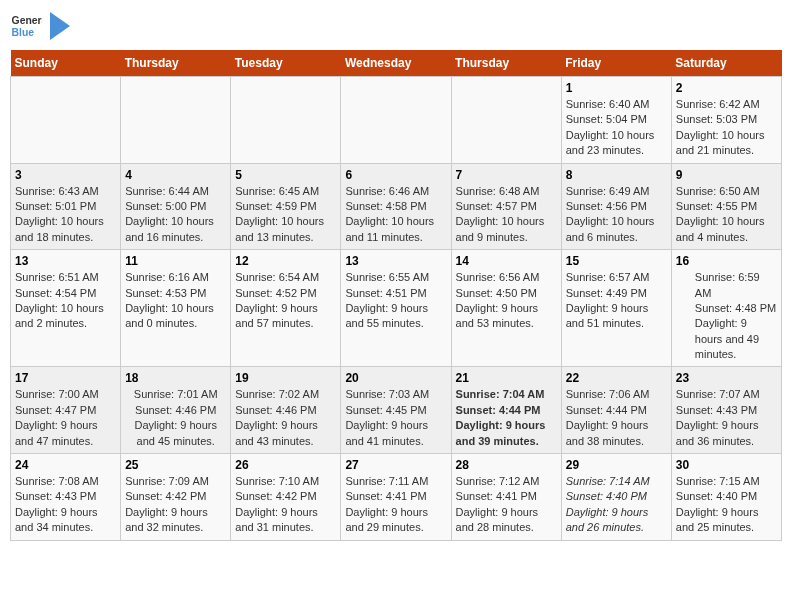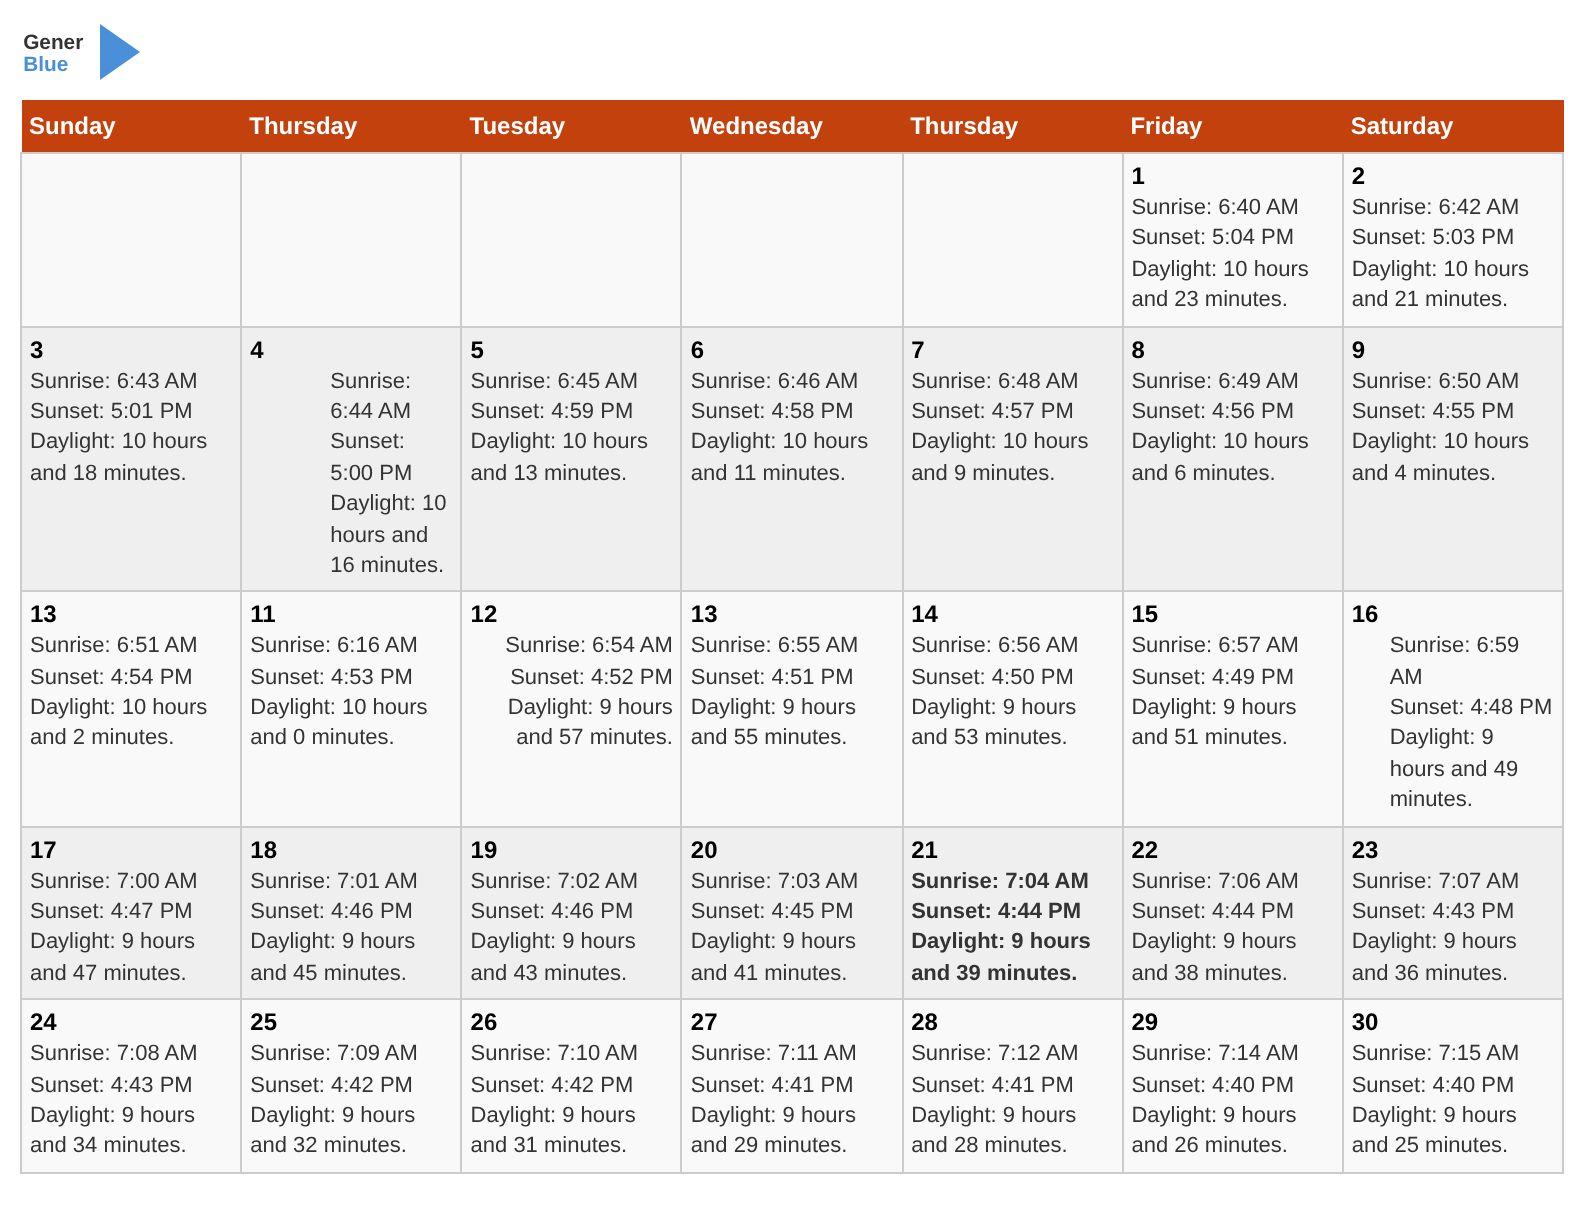--- a/index.html
+++ b/index.html
@@ -135,21 +135,21 @@
       </tr>
       <tr>
         <td>
           <span class="day-number">3</span>
           <div class="day-info" style="white-space: pre-line;">Sunrise: 6:43 AM
 Sunset: 5:01 PM
 Daylight: 10 hours and 18 minutes.</div>
         </td>
         <td>
           <span class="day-number">4</span>
-          <div class="day-info" style="white-space: pre-line; margin-left: 40px;">Sunrise: 6:44 AM
+          <div class="day-info" style="white-space: pre-line;">Sunrise: 6:44 AM
 Sunset: 5:00 PM
 Daylight: 10 hours and 16 minutes.</div>
         </td>
         <td>
           <span class="day-number">5</span>
           <div class="day-info" style="white-space: pre-line;">Sunrise: 6:45 AM
 Sunset: 4:59 PM
 Daylight: 10 hours and 13 minutes.</div>
         </td>
         <td>
@@ -185,21 +185,21 @@
 Daylight: 10 hours and 2 minutes.</div>
         </td>
         <td>
           <span class="day-number">11</span>
           <div class="day-info" style="white-space: pre-line;">Sunrise: 6:16 AM
 Sunset: 4:53 PM
 Daylight: 10 hours and 0 minutes.</div>
         </td>
         <td>
           <span class="day-number">12</span>
-          <div class="day-info" style="white-space: pre-line; text-align: right;">Sunrise: 6:54 AM
+          <div class="day-info" style="white-space: pre-line;">Sunrise: 6:54 AM
 Sunset: 4:52 PM
 Daylight: 9 hours and 57 minutes.</div>
         </td>
         <td>
           <span class="day-number">13</span>
           <div class="day-info" style="white-space: pre-line;">Sunrise: 6:55 AM
 Sunset: 4:51 PM
 Daylight: 9 hours and 55 minutes.</div>
         </td>
         <td>
@@ -223,21 +223,21 @@
       </tr>
       <tr>
         <td>
           <span class="day-number">17</span>
           <div class="day-info" style="white-space: pre-line;">Sunrise: 7:00 AM
 Sunset: 4:47 PM
 Daylight: 9 hours and 47 minutes.</div>
         </td>
         <td>
           <span class="day-number">18</span>
-          <div class="day-info" style="white-space: pre-line;">Sunrise: 7:01 AM
+          <div class="day-info" style="white-space: pre-line; text-align: center;">Sunrise: 7:01 AM
 Sunset: 4:46 PM
 Daylight: 9 hours and 45 minutes.</div>
         </td>
         <td>
           <span class="day-number">19</span>
           <div class="day-info" style="white-space: pre-line;">Sunrise: 7:02 AM
 Sunset: 4:46 PM
 Daylight: 9 hours and 43 minutes.</div>
         </td>
         <td>
@@ -291,21 +291,21 @@
 Daylight: 9 hours and 29 minutes.</div>
         </td>
         <td>
           <span class="day-number">28</span>
           <div class="day-info" style="white-space: pre-line;">Sunrise: 7:12 AM
 Sunset: 4:41 PM
 Daylight: 9 hours and 28 minutes.</div>
         </td>
         <td>
           <span class="day-number">29</span>
-          <div class="day-info" style="white-space: pre-line;">Sunrise: 7:14 AM
+          <div class="day-info" style="white-space: pre-line; font-style: italic;">Sunrise: 7:14 AM
 Sunset: 4:40 PM
 Daylight: 9 hours and 26 minutes.</div>
         </td>
         <td>
           <span class="day-number">30</span>
           <div class="day-info" style="white-space: pre-line;">Sunrise: 7:15 AM
 Sunset: 4:40 PM
 Daylight: 9 hours and 25 minutes.</div>
         </td>
       </tr>

